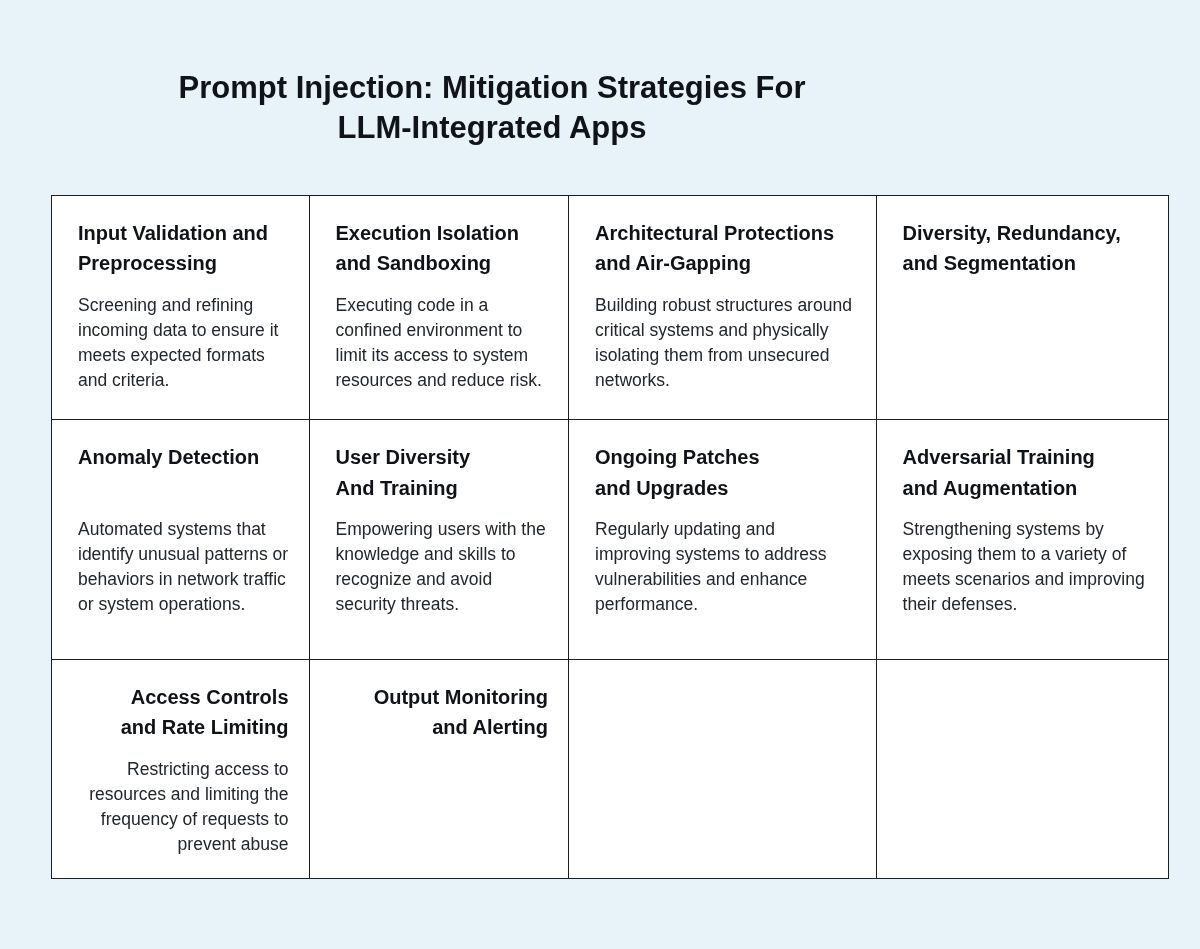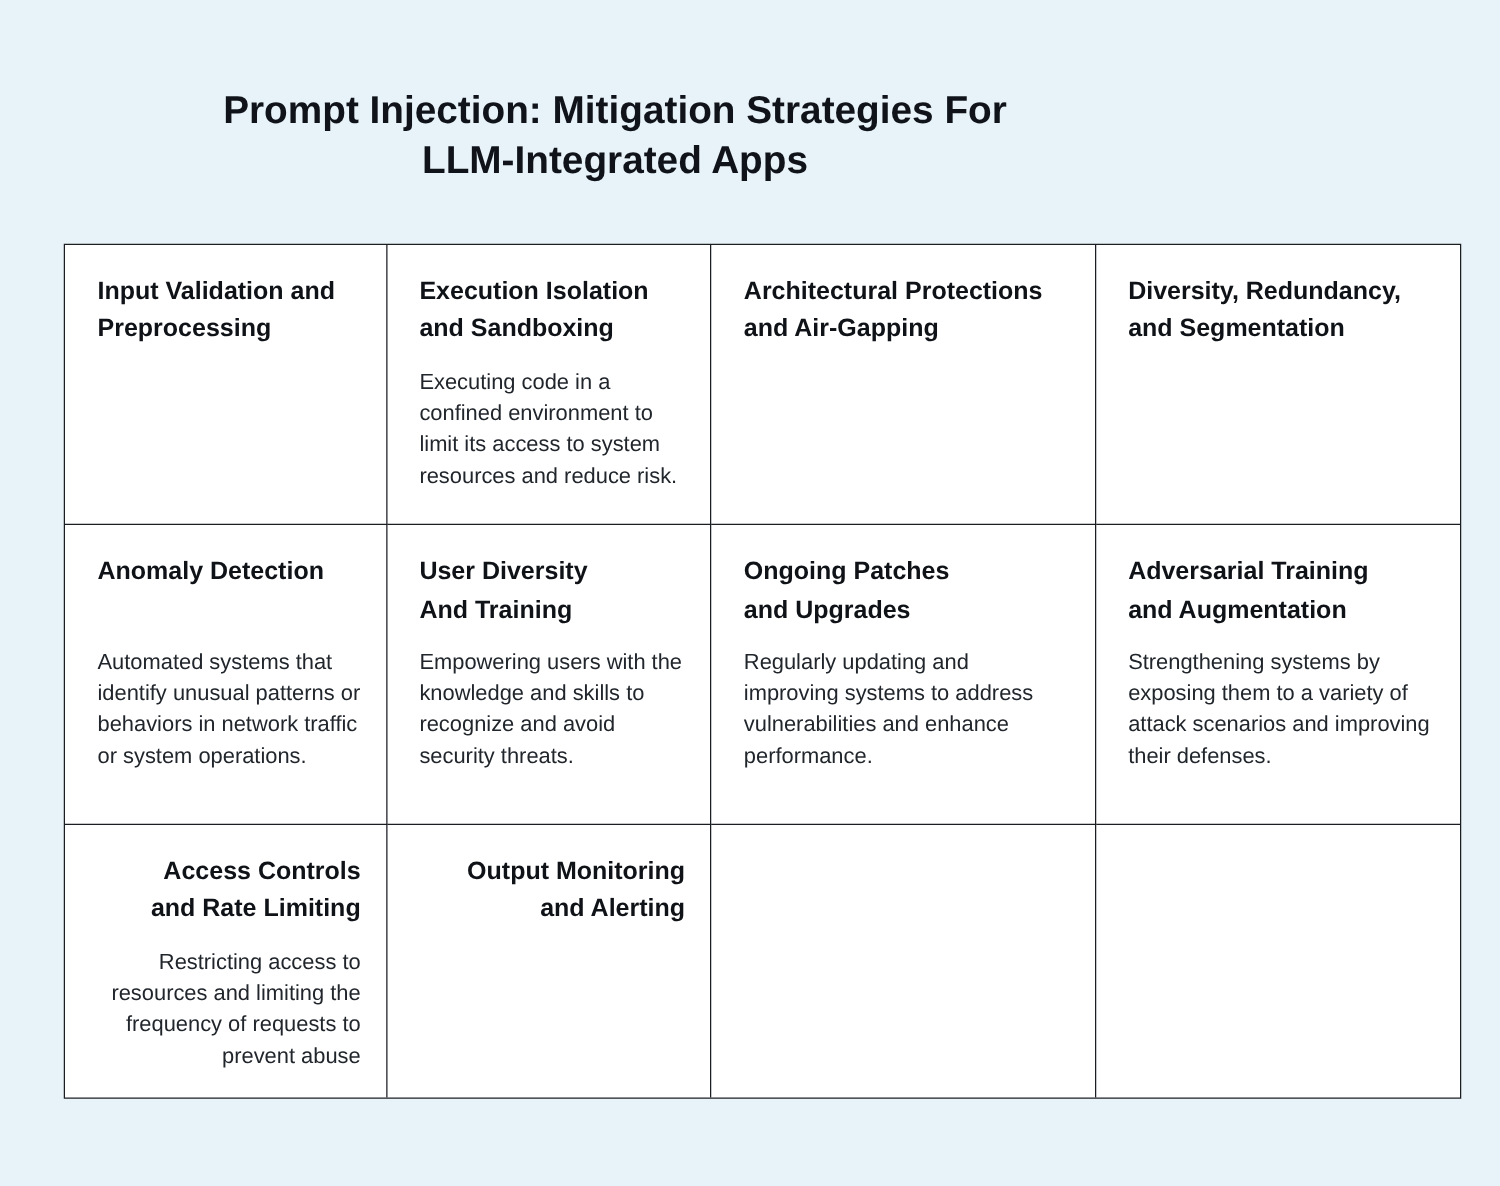--- a/index.html
+++ b/index.html
@@ -70,31 +70,33 @@
 <body>
 
 <h1 class="page-title">Prompt Injection: Mitigation Strategies For
 LLM-Integrated Apps</h1>
 
 <div class="strategy-grid">
 
   <div class="cell">
     <h2 class="cell-title">Input Validation and
 Preprocessing</h2>
+    <p class="cell-desc">Screening and refining incoming data to ensure it meets expected formats and criteria.</p>
   </div>
 
   <div class="cell">
     <h2 class="cell-title">Execution Isolation
 and Sandboxing</h2>
     <p class="cell-desc">Executing code in a confined environment to limit its access to system resources and reduce risk.</p>
   </div>
 
   <div class="cell">
     <h2 class="cell-title">Architectural Protections
 and Air-Gapping</h2>
+    <p class="cell-desc">Building robust structures around critical systems and physically isolating them from unsecured networks.</p>
   </div>
 
   <div class="cell last-col">
     <h2 class="cell-title">Diversity, Redundancy,
 and Segmentation</h2>
   </div>
 
   <div class="cell">
     <h2 class="cell-title">Anomaly Detection</h2>
     <p class="cell-desc">Automated systems that identify unusual patterns or behaviors in network traffic or system operations.</p>
@@ -108,21 +110,21 @@
 
   <div class="cell">
     <h2 class="cell-title">Ongoing Patches
 and Upgrades</h2>
     <p class="cell-desc">Regularly updating and improving systems to address vulnerabilities and enhance performance.</p>
   </div>
 
   <div class="cell last-col">
     <h2 class="cell-title">Adversarial Training
 and Augmentation</h2>
-    <p class="cell-desc">Strengthening systems by exposing them to a variety of attack scenarios and improving their defenses.</p>
+    <p class="cell-desc">Strengthening systems by exposing them to a variety of meets scenarios and improving their defenses.</p>
   </div>
 
   <div class="cell last-row">
     <h2 class="cell-title">Access Controls
 and Rate Limiting</h2>
     <p class="cell-desc">Restricting access to resources and limiting the frequency of requests to prevent abuse</p>
   </div>
 
   <div class="cell last-row">
     <h2 class="cell-title">Output Monitoring

